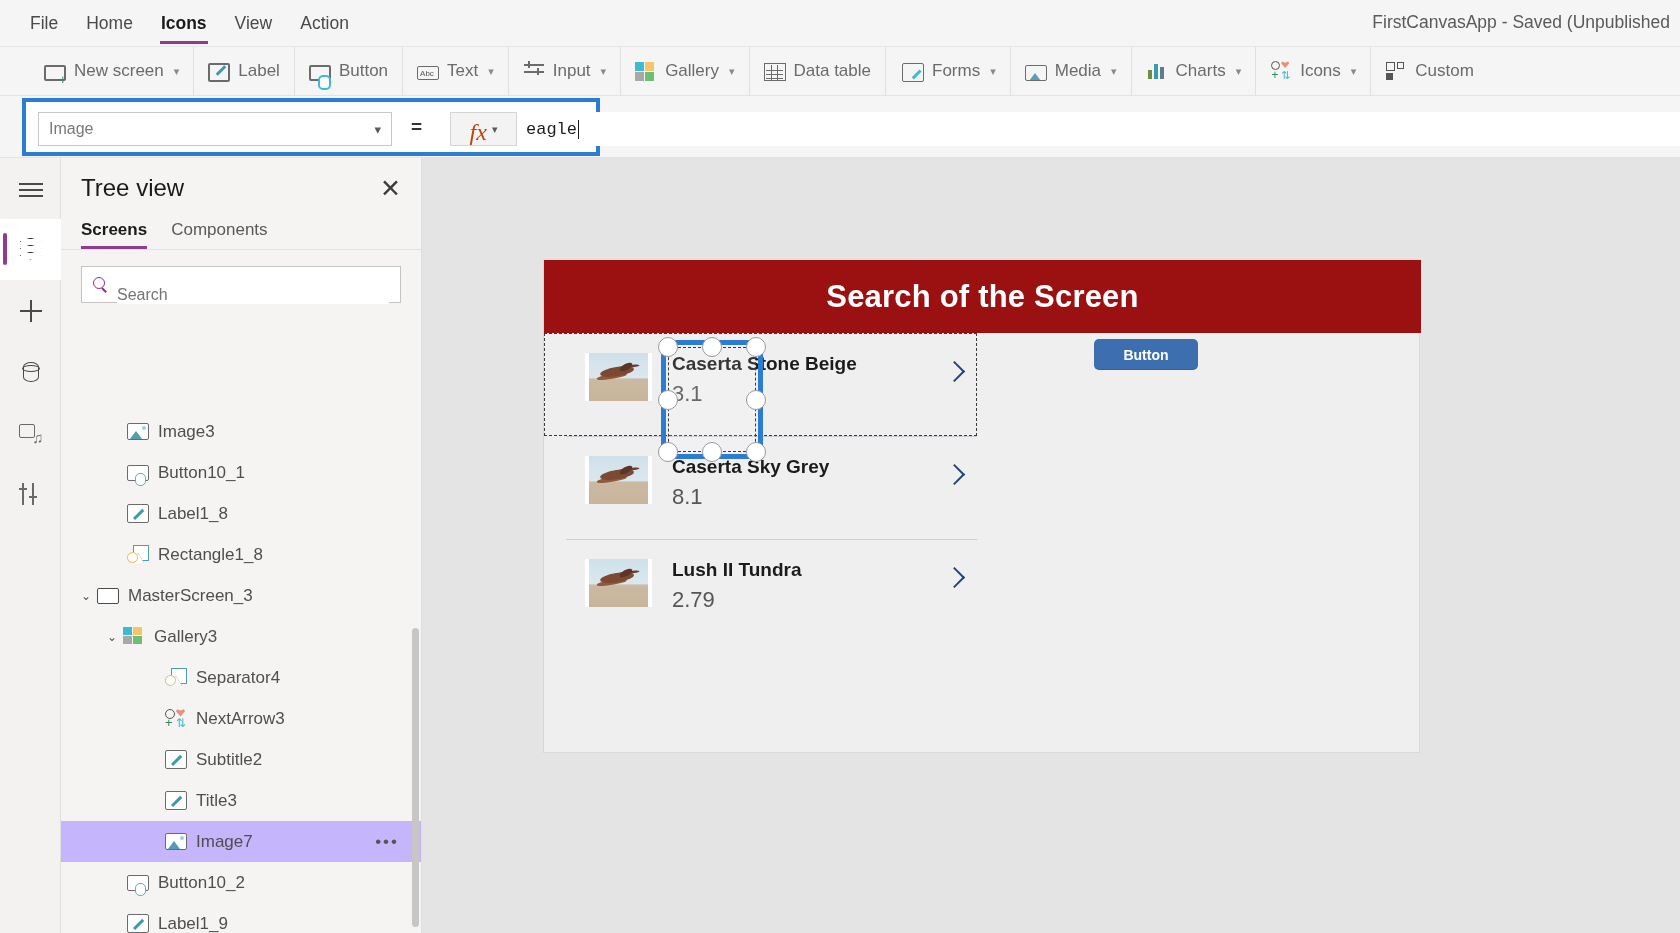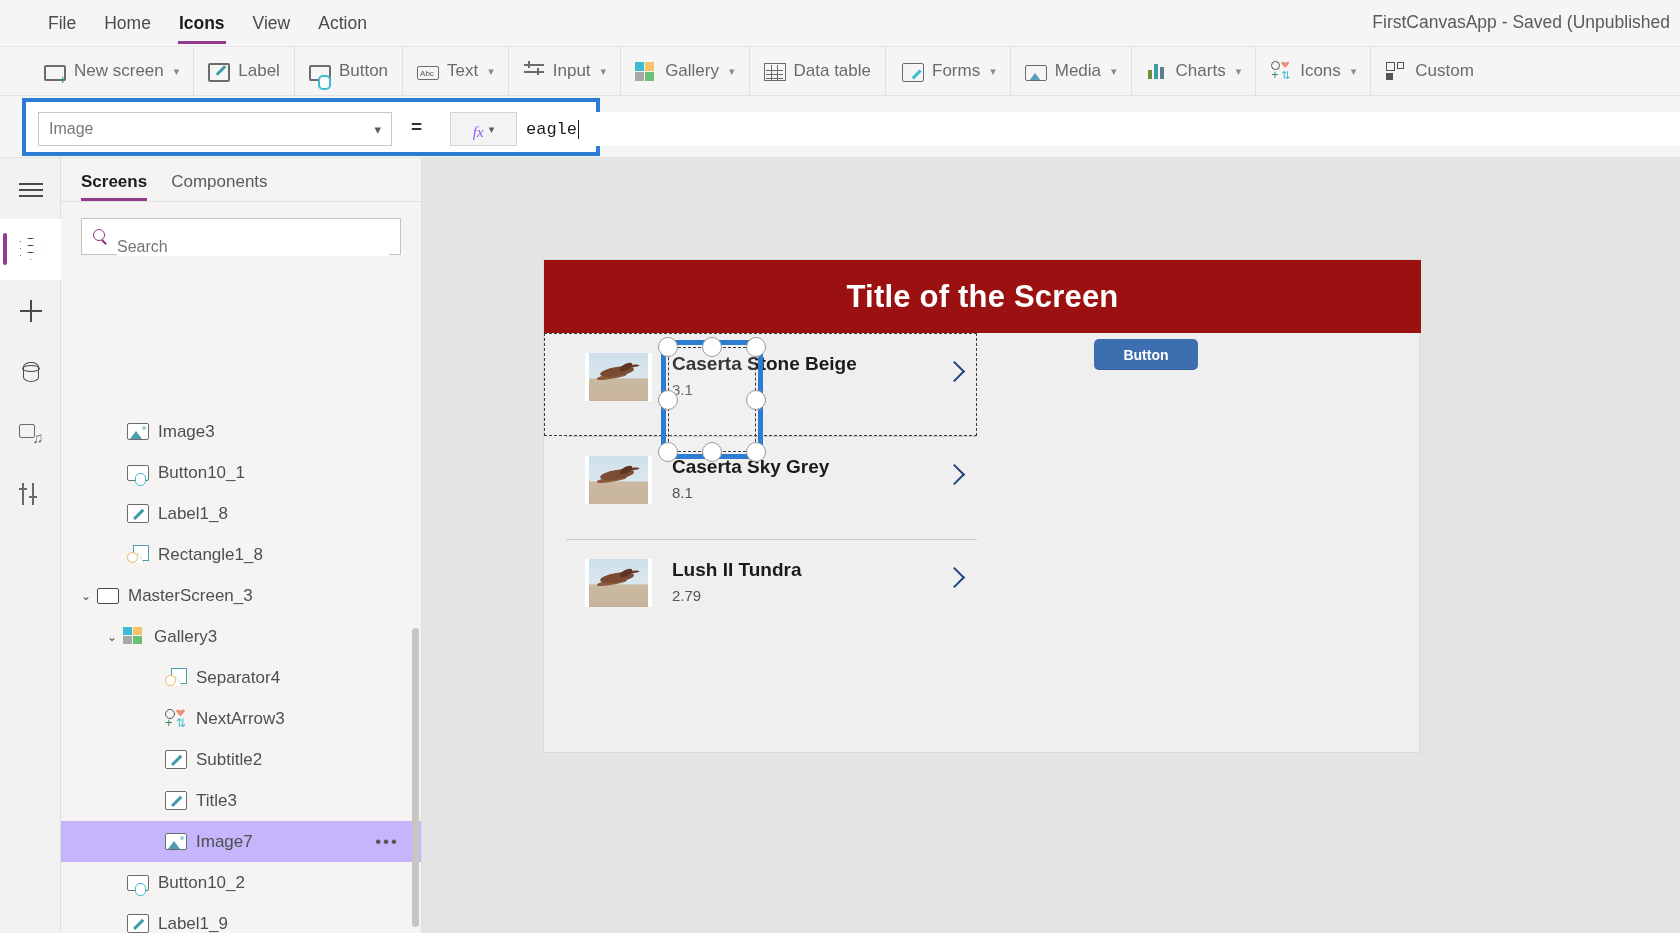--- a/index.html
+++ b/index.html
@@ -10,21 +10,21 @@
     overflow: hidden;
   }
   #app { position: relative; width: 1680px; height: 933px; }
 
   
   .menubar {
     position: absolute; top: 0; left: 0; width: 1680px; height: 47px;
     background: #f5f5f5; border-bottom: 1px solid #e6e6e6;
     display: flex; align-items: center;
   }
-  .menu-items { display: flex; height: 47px; padding-left: 34px; }
+  .menu-items { display: flex; height: 47px; padding-left: 16px; }
   .menu-item {
     font-size: 17.5px; color: #4a4a4a; padding: 0 14px; height: 47px;
     display: flex; align-items: center; position: relative; cursor: pointer;
     white-space: nowrap;
   }
   .menu-item.active { color: #1b1b1b; font-weight: bold; }
   .menu-item.active::after {
     content: ""; position: absolute; bottom: 3px; left: 13px; right: 13px;
     height: 3px; background: #923b8e;
   }
@@ -103,21 +103,21 @@
     display: flex; align-items: center; padding: 0 10px;
     font-size: 16px; color: #797979; cursor: pointer;
   }
   .prop-select .chev { margin-left: auto; font-size: 13px; color: #5a5a5a; }
   .eq-sign { position: absolute; left: 411px; top: 20px; font-size: 19px; color: #333; font-weight: 600; }
   .fx-btn {
     position: absolute; left: 450px; top: 16px; width: 67px; height: 34px;
     background: #f3f3f3; border: 1px solid #d4d4d4;
     display: flex; align-items: center; justify-content: center; gap: 5px; cursor: pointer;
   }
-  .fx-btn .fx { font-family: "Liberation Serif", serif; font-style: italic; font-size: 15px; color: #8b5cf6; margin-top: 7px; }
+  .fx-btn .fx { font-family: "Liberation Serif", serif; font-style: italic; font-size: 24px; color: #c2410c; margin-top: 7px; }
   .fx-btn .chev { font-size: 11px; color: #5a5a5a; }
   .formula-input {
     position: absolute; left: 518px; top: 16px; right: 0; height: 34px;
     background: #ffffff; border: none; display: flex; align-items: center;
     padding-left: 8px;
     font-family: "Liberation Mono", monospace; font-size: 17px; color: #1b1b1b;
   }
   .caret { display:inline-block; width:1px; height:19px; background:#1b1b1b; margin-left:1px;
            border-left:1px solid #1b1b1b; }
   .caret::before{content:"";position:absolute;}
@@ -245,21 +245,21 @@
   }
   .bird::after{
     content:""; position:absolute; left:30px; top:11px; width:14px; height:6px;
     background:#5d3526; border-radius:50%; transform:rotate(-28deg);
   }
   .gal-title {
     position:absolute; left:128px; top:20px; font-size:19px; font-weight:bold; color:#1b1b1b;
     white-space:nowrap;
   }
   .gal-sub {
-    position:absolute; left:128px; top:48px; font-size:15px; color:#555; white-space:nowrap;
+    position:absolute; left:128px; top:48px; font-size:22px; color:#555; white-space:nowrap;
   }
   .gal-arrow {
     position:absolute; left:400px; top:25px; width:22px; height:34px;
     cursor:pointer;
   }
   .gal-arrow::before{
     content:""; position:absolute; left:3px; top:6px; width:13px; height:13px;
     border-top:2.2px solid #20447d; border-right:2.2px solid #20447d; transform:rotate(45deg);
   }
   .gal-sep { position:absolute; left:22px; width:411px; height:1px; background:#c9cdd4; }
@@ -444,20 +444,24 @@
   <div class="rail-btn">
     <span class="rail-ico g-tools">
           <i></i>
           <u></u>
         </span>
   </div>
 </div>
 
 <div class="treeview">
 
+  <div class="tv-head">
+    <div class="tv-title">Tree view</div>
+    <div class="tv-close">✕</div>
+  </div>
 
   <div class="tv-tabs">
     <div class="tv-tab active">Screens</div>
     <div class="tv-tab">Components</div>
   </div>
 
   <div class="tv-search">
     <span class="srch-ico"></span>
     <input type="text" placeholder="Search" style="">
   </div>
@@ -545,21 +549,21 @@
     </div>
 
   </div>
 
   <div class="tv-scroll"></div>
 </div>
 
 <div class="canvas-area">
   <div class="phone">
 
-    <div class="screen-title">Title of the Screen</div>
+    <div class="screen-title">Search of the Screen</div>
 
     <div class="gallery">
 
       <div class="gal-item first" style="top:0">
         <div class="gal-thumb">
               <div class="bird"></div>
             </div>
         <div class="gal-title">Caserta Stone Beige</div>
         <div class="gal-sub">3.1</div>
         <div class="gal-arrow"></div>

